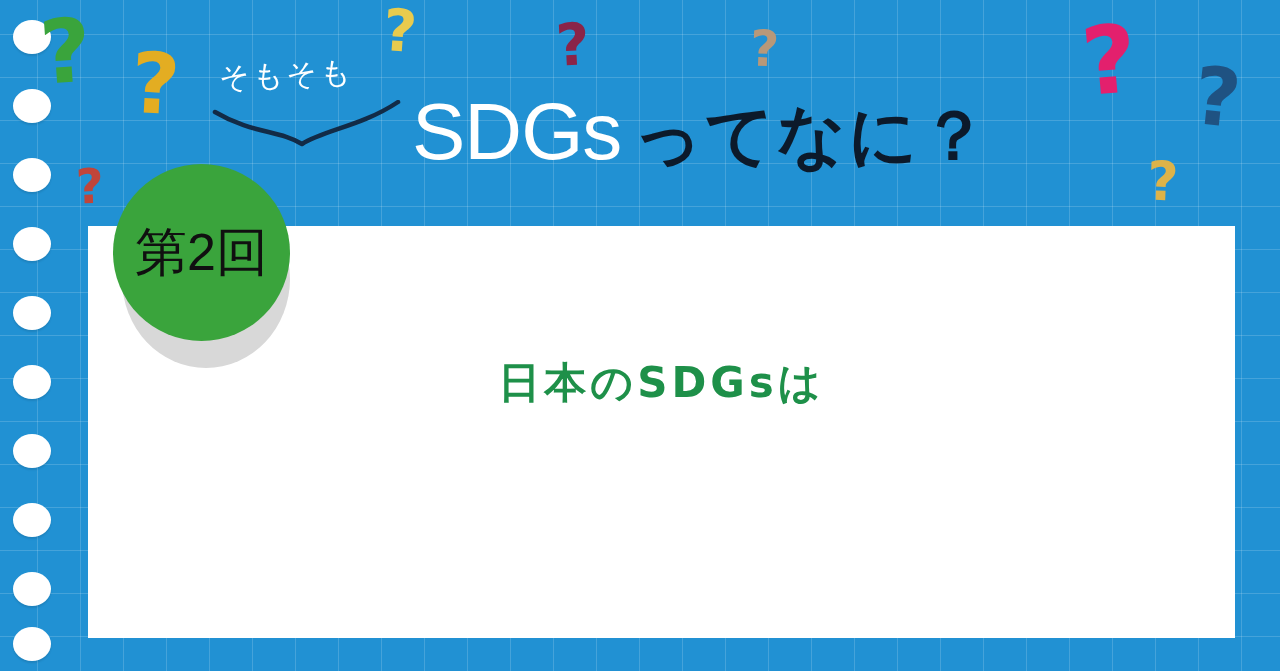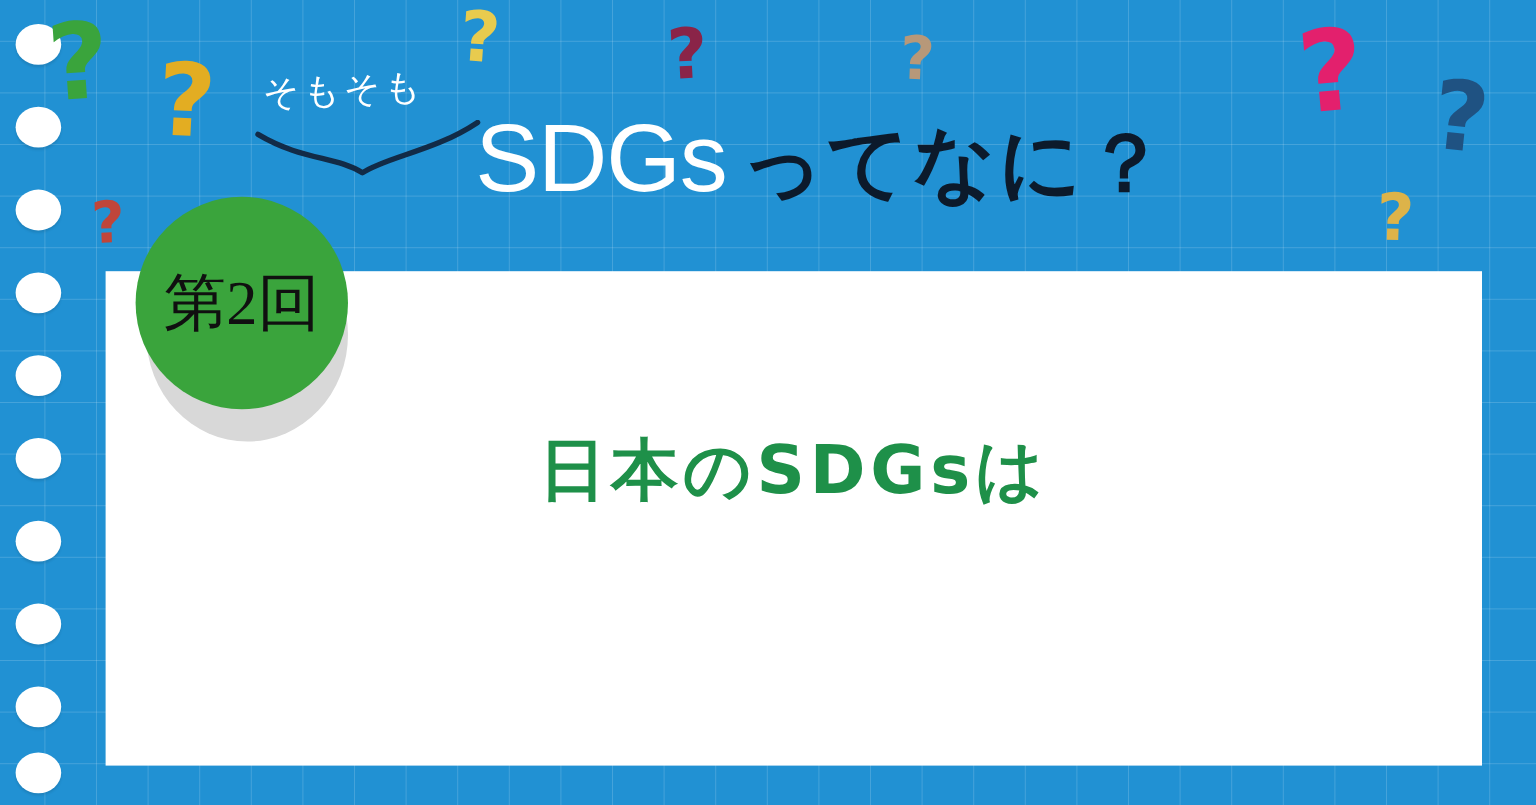--- a/index.html
+++ b/index.html
@@ -75,21 +75,21 @@
     position: absolute;
     left: 212px;
     top: 100px;
     width: 190px;
     height: 48px;
   }
 
   
   #title {
     position: absolute;
-    left: 396px;
+    left: 412px;
     top: 92px;
     white-space: nowrap;
     line-height: 1;
   }
   #title-en {
     font-family: "Liberation Sans", sans-serif;
     font-size: 80px;
     font-weight: 400;
     color: #ffffff;
     letter-spacing: -1px;
@@ -131,39 +131,39 @@
     top: 164px;
     width: 177px;
     height: 177px;
     border-radius: 50%;
     background: #3aa43c;
     display: flex;
     align-items: center;
     justify-content: center;
   }
   #badge-label {
-    font-family: Liberation Serif, serif;
+    font-family: Liberation Sans, sans-serif;
     font-size: 52px;
     font-weight: 400;
     color: #101010;
     letter-spacing: 0px;
     white-space: nowrap;
   }
 
   
   #headline {
     position: absolute;
     left: 88px;
     top: 350px;
     width: 1147px;
     text-align: center;
     color: #1e9049;
     font-family: "DejaVu Sans", sans-serif;
     font-weight: 700;
-    font-size: 56px;
+    font-size: 42px;
     line-height: 1.55;
     letter-spacing: 4px;
   }
   #headline .line {
     display: block;
     white-space: nowrap;
   }
 </style>
 </head>
 <body>

